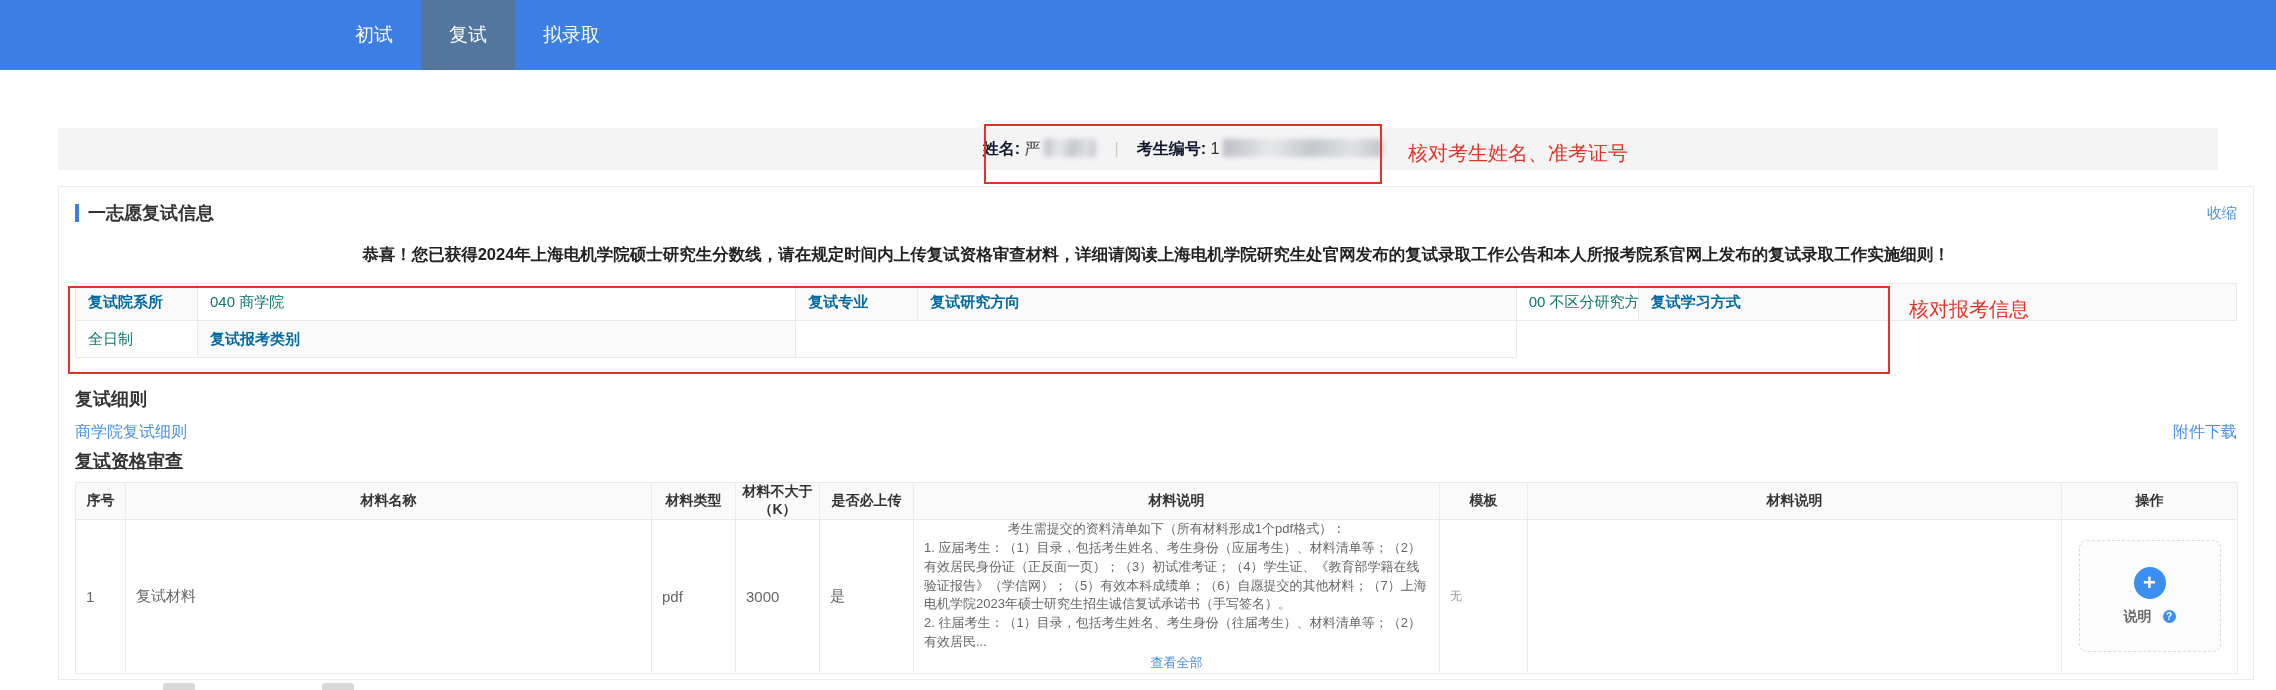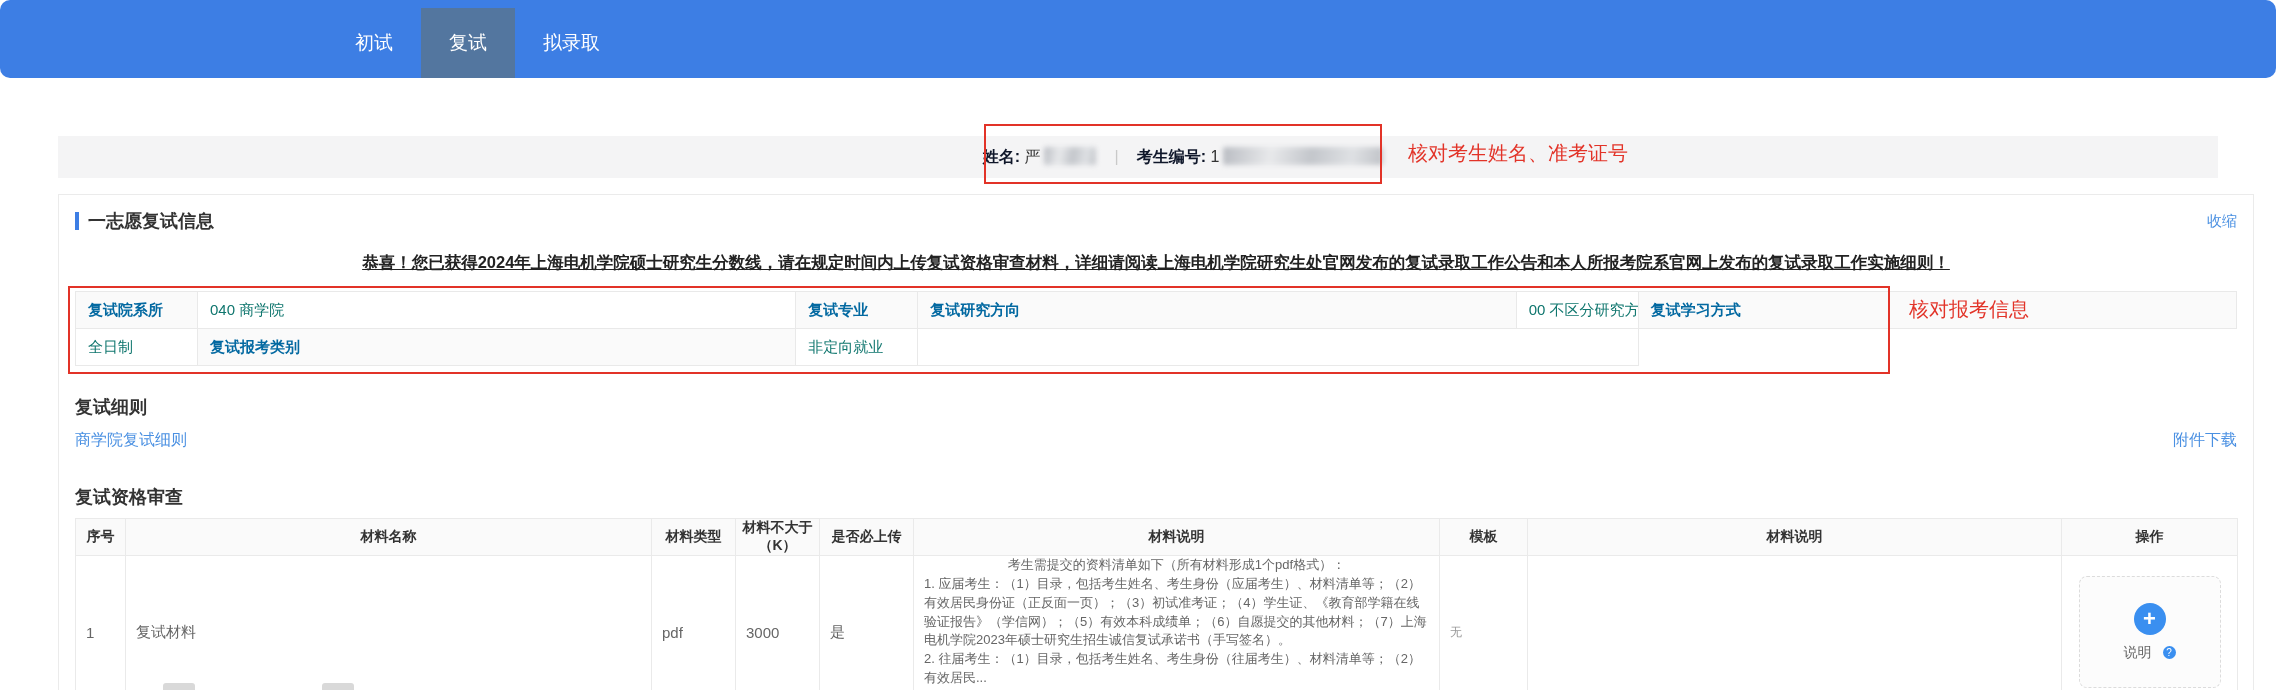--- a/index.html
+++ b/index.html
@@ -3,21 +3,21 @@
 <meta charset="utf-8">
 <style>
   html,body { margin:0; padding:0; }
   body {
     width:2276px; height:690px; position:relative; overflow:hidden;
     background:#ffffff; color:#333;
     font-family:"Liberation Sans","DejaVu Sans",sans-serif;
   }
 
   
-  .topbar { height:78px; background:var(--bar,#3d7ee4); display:flex; align-items:flex-end; padding-left:327px;border-radius:10px; }
+  .topbar { height:70px; background:var(--bar,#3d7ee4); display:flex; align-items:center; padding-left:327px; }
   .tab { padding:0 28px; line-height:70px; font-size:19px; color:#fff; text-align:center; cursor:pointer; white-space:nowrap; }
   .tab.active { background:var(--tab-active,#53769f); }
 
   
   .candidate-bar {
     margin:58px 58px 0; height:42px; background:#f4f4f5;
     display:flex; align-items:center; justify-content:center;
     font-size:16px; color:#333; padding-left:90px; box-sizing:border-box;
   }
   .cand-inner { display:flex; align-items:center; gap:12px; }
@@ -35,39 +35,39 @@
   .panel {
     margin:16px 22px 0 58px; background:#fff;
     border:1px solid #ebebeb; min-height:494px; box-sizing:border-box;
   }
   .panel-header { display:flex; justify-content:space-between; align-items:center; padding:14px 16px 8px; }
   .panel-title { font-size:18px; font-weight:bold; color:#333; display:flex; align-items:center; gap:9px; }
   .title-bar { width:4px; height:18px; background:var(--accent,#3d7ee4); }
   .link { color:var(--link,#4a90e2); cursor:pointer; text-decoration:none; }
   .collapse-link { font-size:15px; }
 
-  .notice { text-align:center; font-weight:bold; font-size:16.5px; color:#222; margin:10px 30px 0; line-height:22px;text-decoration:underline; }
+  .notice { text-align:center; font-weight:bold; font-size:16.5px; color:#222; margin:10px 30px 0; line-height:22px; }
 
   
   .info-table {
     margin:18px 16px 0; display:grid;
     grid-template-columns:122px 1fr 122px 1fr 122px 1fr;
     border-top:1px solid #e9e9e9; border-left:1px solid #e9e9e9;
     font-size:15px;
   }
   .info-cell {
     border-right:1px solid #e9e9e9; border-bottom:1px solid #e9e9e9;
     height:36px; line-height:36px; padding:0 12px; color:#0f766e;
     white-space:nowrap; overflow:hidden;
   }
   .info-label { background:#fafafa; color:#0369a1; font-weight:bold; }
   .info-span2 { grid-column:span 2; }
 
   .section-title { margin:30px 16px 0; font-size:18px; font-weight:bold; color:#333; line-height:22px; }
-  .section-title.second { margin-top:36px; }
+  .section-title.second { margin-top:8px;text-decoration:underline; }
   .rules-row { margin:12px 16px 0; display:flex; justify-content:space-between; font-size:16px; line-height:20px; }
 
   
   .review-table {
     margin:10px 16px 0; width:calc(100% - 32px);
     border-collapse:collapse; table-layout:fixed; font-size:15px; color:#666;border-radius:14px;
   }
   .review-table th, .review-table td { border:1px solid #eaeaea; }
   .review-table thead th {
     background:#fafafa; font-weight:bold; color:#333; height:34px;
@@ -84,21 +84,21 @@
   .upload-box {
     width:140px; height:110px; margin:0 auto;
     border:1px dashed #dcdcdc; border-radius:8px; background:#fcfcfc;
     display:flex; flex-direction:column; align-items:center; justify-content:center; gap:9px;
     cursor:pointer;
   }
   .plus-circle {
     width:32px; height:32px; border-radius:50%; background:#3a8ff0;
     color:#fff; font-size:22px; line-height:31px; text-align:center; font-weight:bold;
   }
-  .action-label { font-size:14px; color:#666; display:flex; align-items:center; gap:11px; }
+  .action-label { font-size:14px; color:#666; display:flex; align-items:center; gap:11px;font-weight:bold; }
   .info-dot {
     width:13px; height:13px; border-radius:50%; background:#3a8ff0;
     color:#fff; font-size:10px; line-height:13px; text-align:center; display:inline-block;
   }
 
   
   .anno-box { position:absolute; border:2px solid var(--anno,#e23328); pointer-events:none; box-sizing:border-box; }
   .anno-box-1 { left:984px; top:124px; width:398px; height:60px; }
   .anno-box-2 { left:68px; top:286px; width:1822px; height:88px; }
   .anno-text { position:absolute; color:var(--anno,#e23328); font-size:20px; white-space:nowrap; pointer-events:none; }
@@ -148,21 +148,20 @@
   <div class="info-table">
     <div class="info-cell info-label">复试院系所</div>
     <div class="info-cell">040 商学院</div>
     <div class="info-cell info-label">复试专业</div>
     <div class="info-cell info-label">复试研究方向</div>
     <div class="info-cell">00 不区分研究方向</div>
 
     <div class="info-cell info-label">复试学习方式</div>
     <div class="info-cell">全日制</div>
     <div class="info-cell info-label">复试报考类别</div>
-    <div class="info-cell">非定向就业</div>
     <div class="info-cell info-span2"></div>
   </div>
 
   <div class="section-title">复试细则</div>
   <div class="rules-row">
     <a class="link">商学院复试细则</a>
     <a class="link">附件下载</a>
   </div>
 
   <div class="section-title second">复试资格审查</div>

